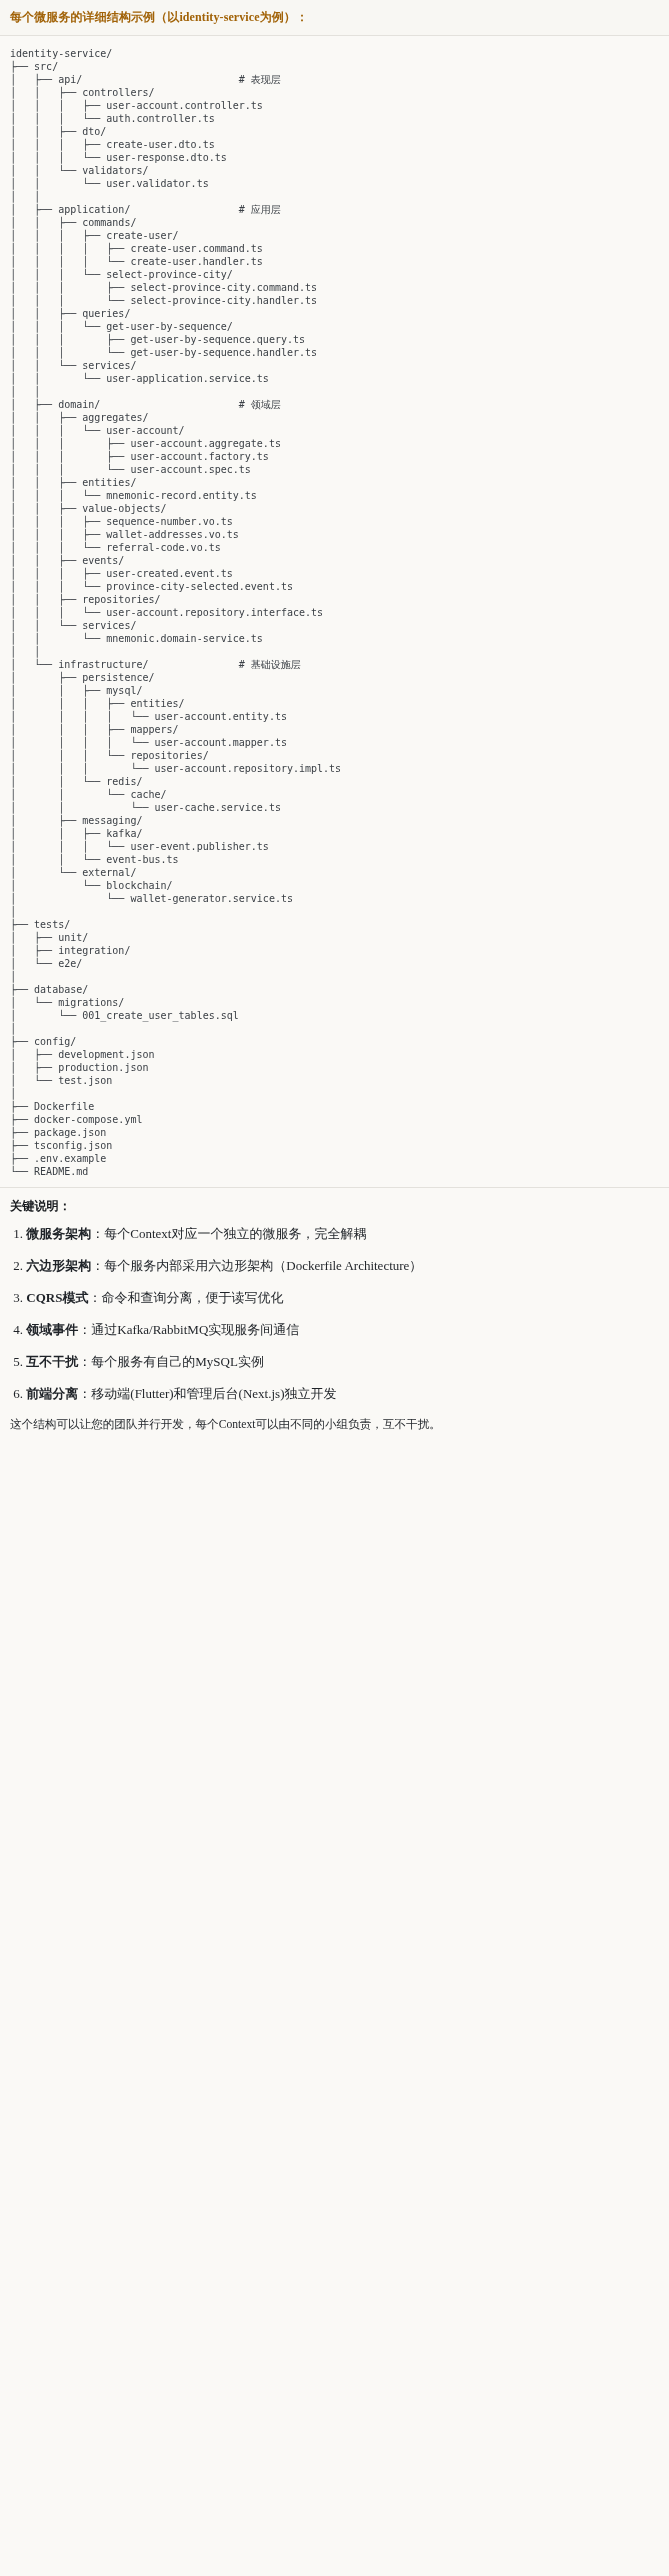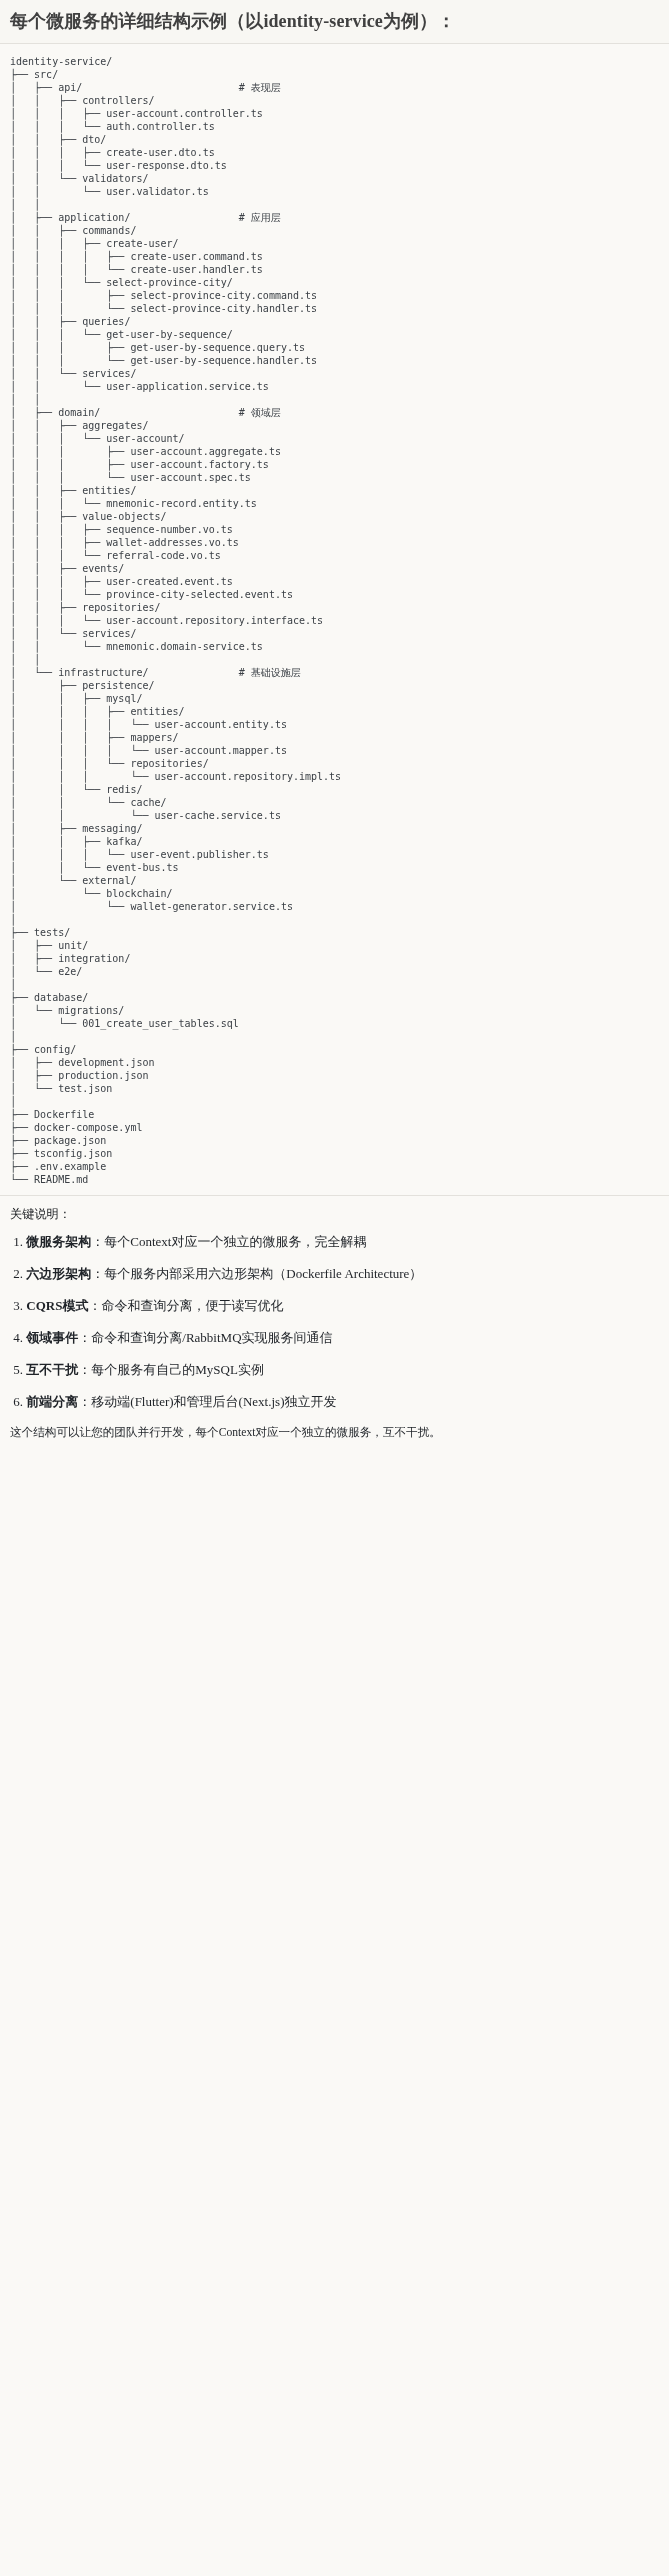--- a/index.html
+++ b/index.html
@@ -22,24 +22,24 @@
 
   
   .title-block {
     padding: 8.8px 10px 10px 10px;
     border-bottom: 0.6px solid #e3e1dc;
     background: #f8f7f3;
   }
   .title {
     font-family: "Liberation Serif", "DejaVu Serif", serif;
     font-weight: bold;
-    font-size: 18px;
+    font-size: 12px;
     line-height: 1.35;
     letter-spacing: 0.1px;
-    color: #404040;
+    color: #a16207;
     margin: 0;
   }
 
   
   .tree-block {
     padding: 11.3px 10px 8.8px 10px;
     background: #faf9f6;
   }
   pre.tree {
     margin: 0;
@@ -53,21 +53,21 @@
     overflow: visible;
   }
 
   
   .key-block {
     padding: 6.3px 10px 3.8px 10px;
     border-top: 0.6px solid #e3e1dc;
     background: #faf9f6;
   }
   .key-heading {
-    font-weight: normal;
+    font-weight: bold;
     font-size: 12.2px;
     line-height: 1.5;
     margin: 2.5px 0 8.8px 0;
     color: #16191d;
   }
   ol.key-list {
     margin: 0 0 3.8px 0;
     padding-left: 16.3px;
     list-style: decimal;
   }
@@ -195,21 +195,21 @@
 ├── .env.example
 └── README.md</pre>
   </div>
 
   <div class="key-block">
     <div class="key-heading">关键说明：</div>
     <ol class="key-list">
         <li><span class="k-term">微服务架构</span><span class="k-sep">：</span><span class="k-desc">每个Context对应一个独立的微服务，完全解耦</span></li>
         <li><span class="k-term">六边形架构</span><span class="k-sep">：</span><span class="k-desc">每个服务内部采用六边形架构（Dockerfile Architecture）</span></li>
         <li><span class="k-term">CQRS模式</span><span class="k-sep">：</span><span class="k-desc">命令和查询分离，便于读写优化</span></li>
-        <li><span class="k-term">领域事件</span><span class="k-sep">：</span><span class="k-desc">命令和查询分离/RabbitMQ实现服务间通信</span></li>
+        <li><span class="k-term">领域事件</span><span class="k-sep">：</span><span class="k-desc">通过Kafka/RabbitMQ实现服务间通信</span></li>
         <li><span class="k-term">互不干扰</span><span class="k-sep">：</span><span class="k-desc">每个服务有自己的MySQL实例</span></li>
         <li><span class="k-term">前端分离</span><span class="k-sep">：</span><span class="k-desc">移动端(Flutter)和管理后台(Next.js)独立开发</span></li>
       </ol>
-    <div class="closing">这个结构可以让您的团队并行开发，每个Context对应一个独立的微服务，互不干扰。</div>
+    <div class="closing">这个结构可以让您的团队并行开发，每个Context可以由不同的小组负责，互不干扰。</div>
   </div>
 
 </div>
 
 
 </body></html>

